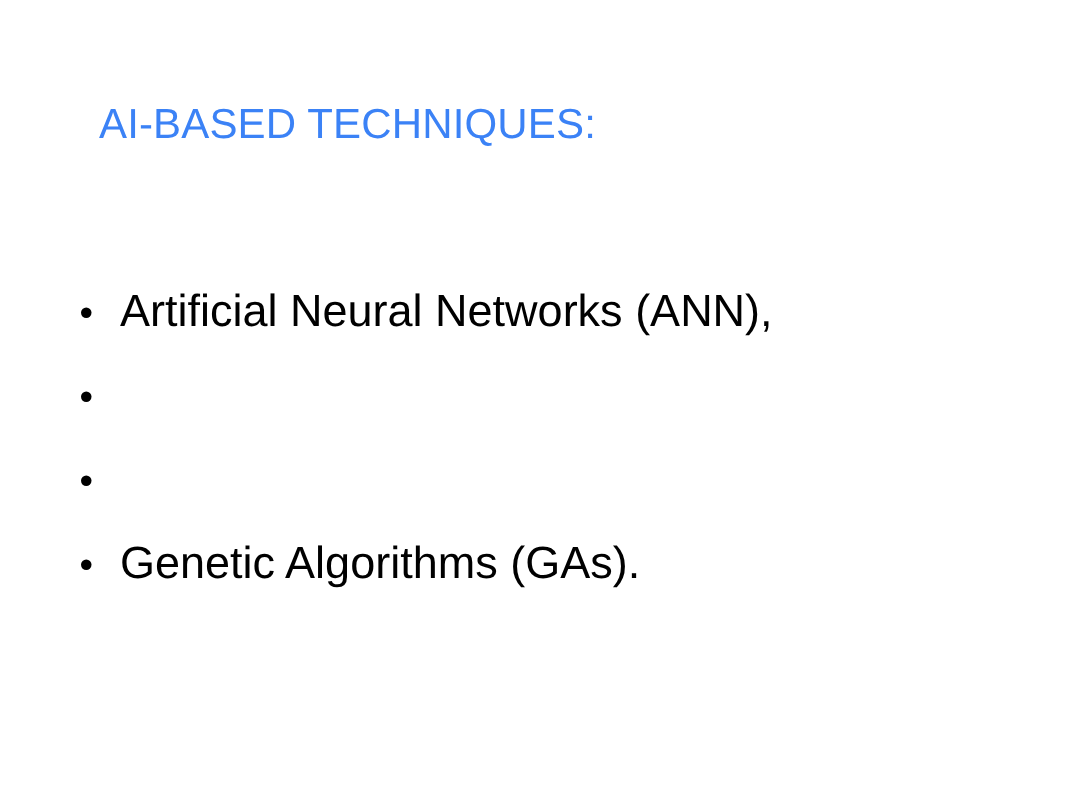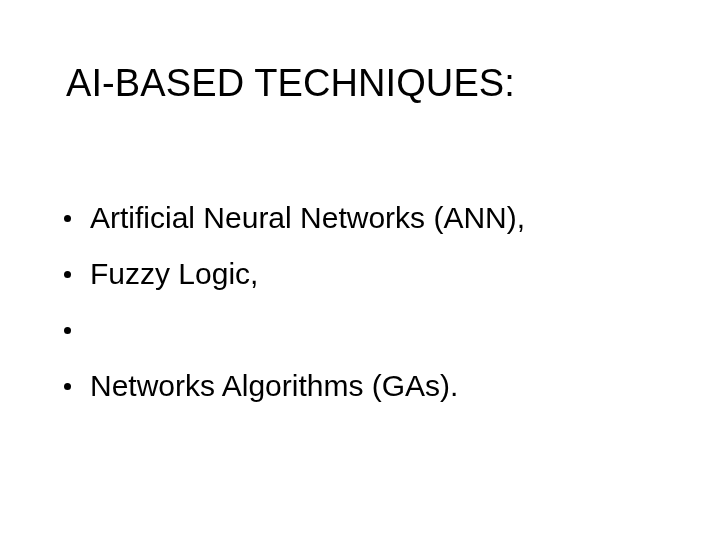--- a/index.html
+++ b/index.html
@@ -18,36 +18,36 @@
     font-family: "Liberation Sans", sans-serif;
     -webkit-font-smoothing: antialiased;
   }
 
   
   #slide-title {
     position: absolute;
     left: 66px;
     top: 66px;
     width: 600px;
-    font-size: 38px;
+    font-size: 28px;
     line-height: 34px;
     font-weight: 400;
     letter-spacing: 0.1px;
     white-space: nowrap;
-    color: #000000;
+    color: #3b82f6;
   }
 
   
   #bullet-list {
     position: absolute;
     left: 40px;
     top: 180px;
     width: 660px;
     list-style: none;
-    margin: 18px;
+    margin: 8px;
     padding: 0;
   }
 
   #bullet-list li {
     position: relative;
     height: 56px;
     padding-left: 32px;
     font-size: 30px;
     line-height: 40px;
     font-weight: 400;
@@ -78,27 +78,26 @@
 
   <ul id="bullet-list">
 
     <li>
       <span class="bullet-marker"></span>
       <span class="bullet-text">Artificial Neural Networks (ANN),</span>
     </li>
 
     <li>
       <span class="bullet-marker"></span>
-      <span class="bullet-text">Fuzzy Logic,</span>
     </li>
 
     <li>
       <span class="bullet-marker"></span>
     </li>
 
     <li>
       <span class="bullet-marker"></span>
-      <span class="bullet-text">Networks Algorithms (GAs).</span>
+      <span class="bullet-text">Genetic Algorithms (GAs).</span>
     </li>
 
   </ul>
 
 </div>
 
 </body></html>

